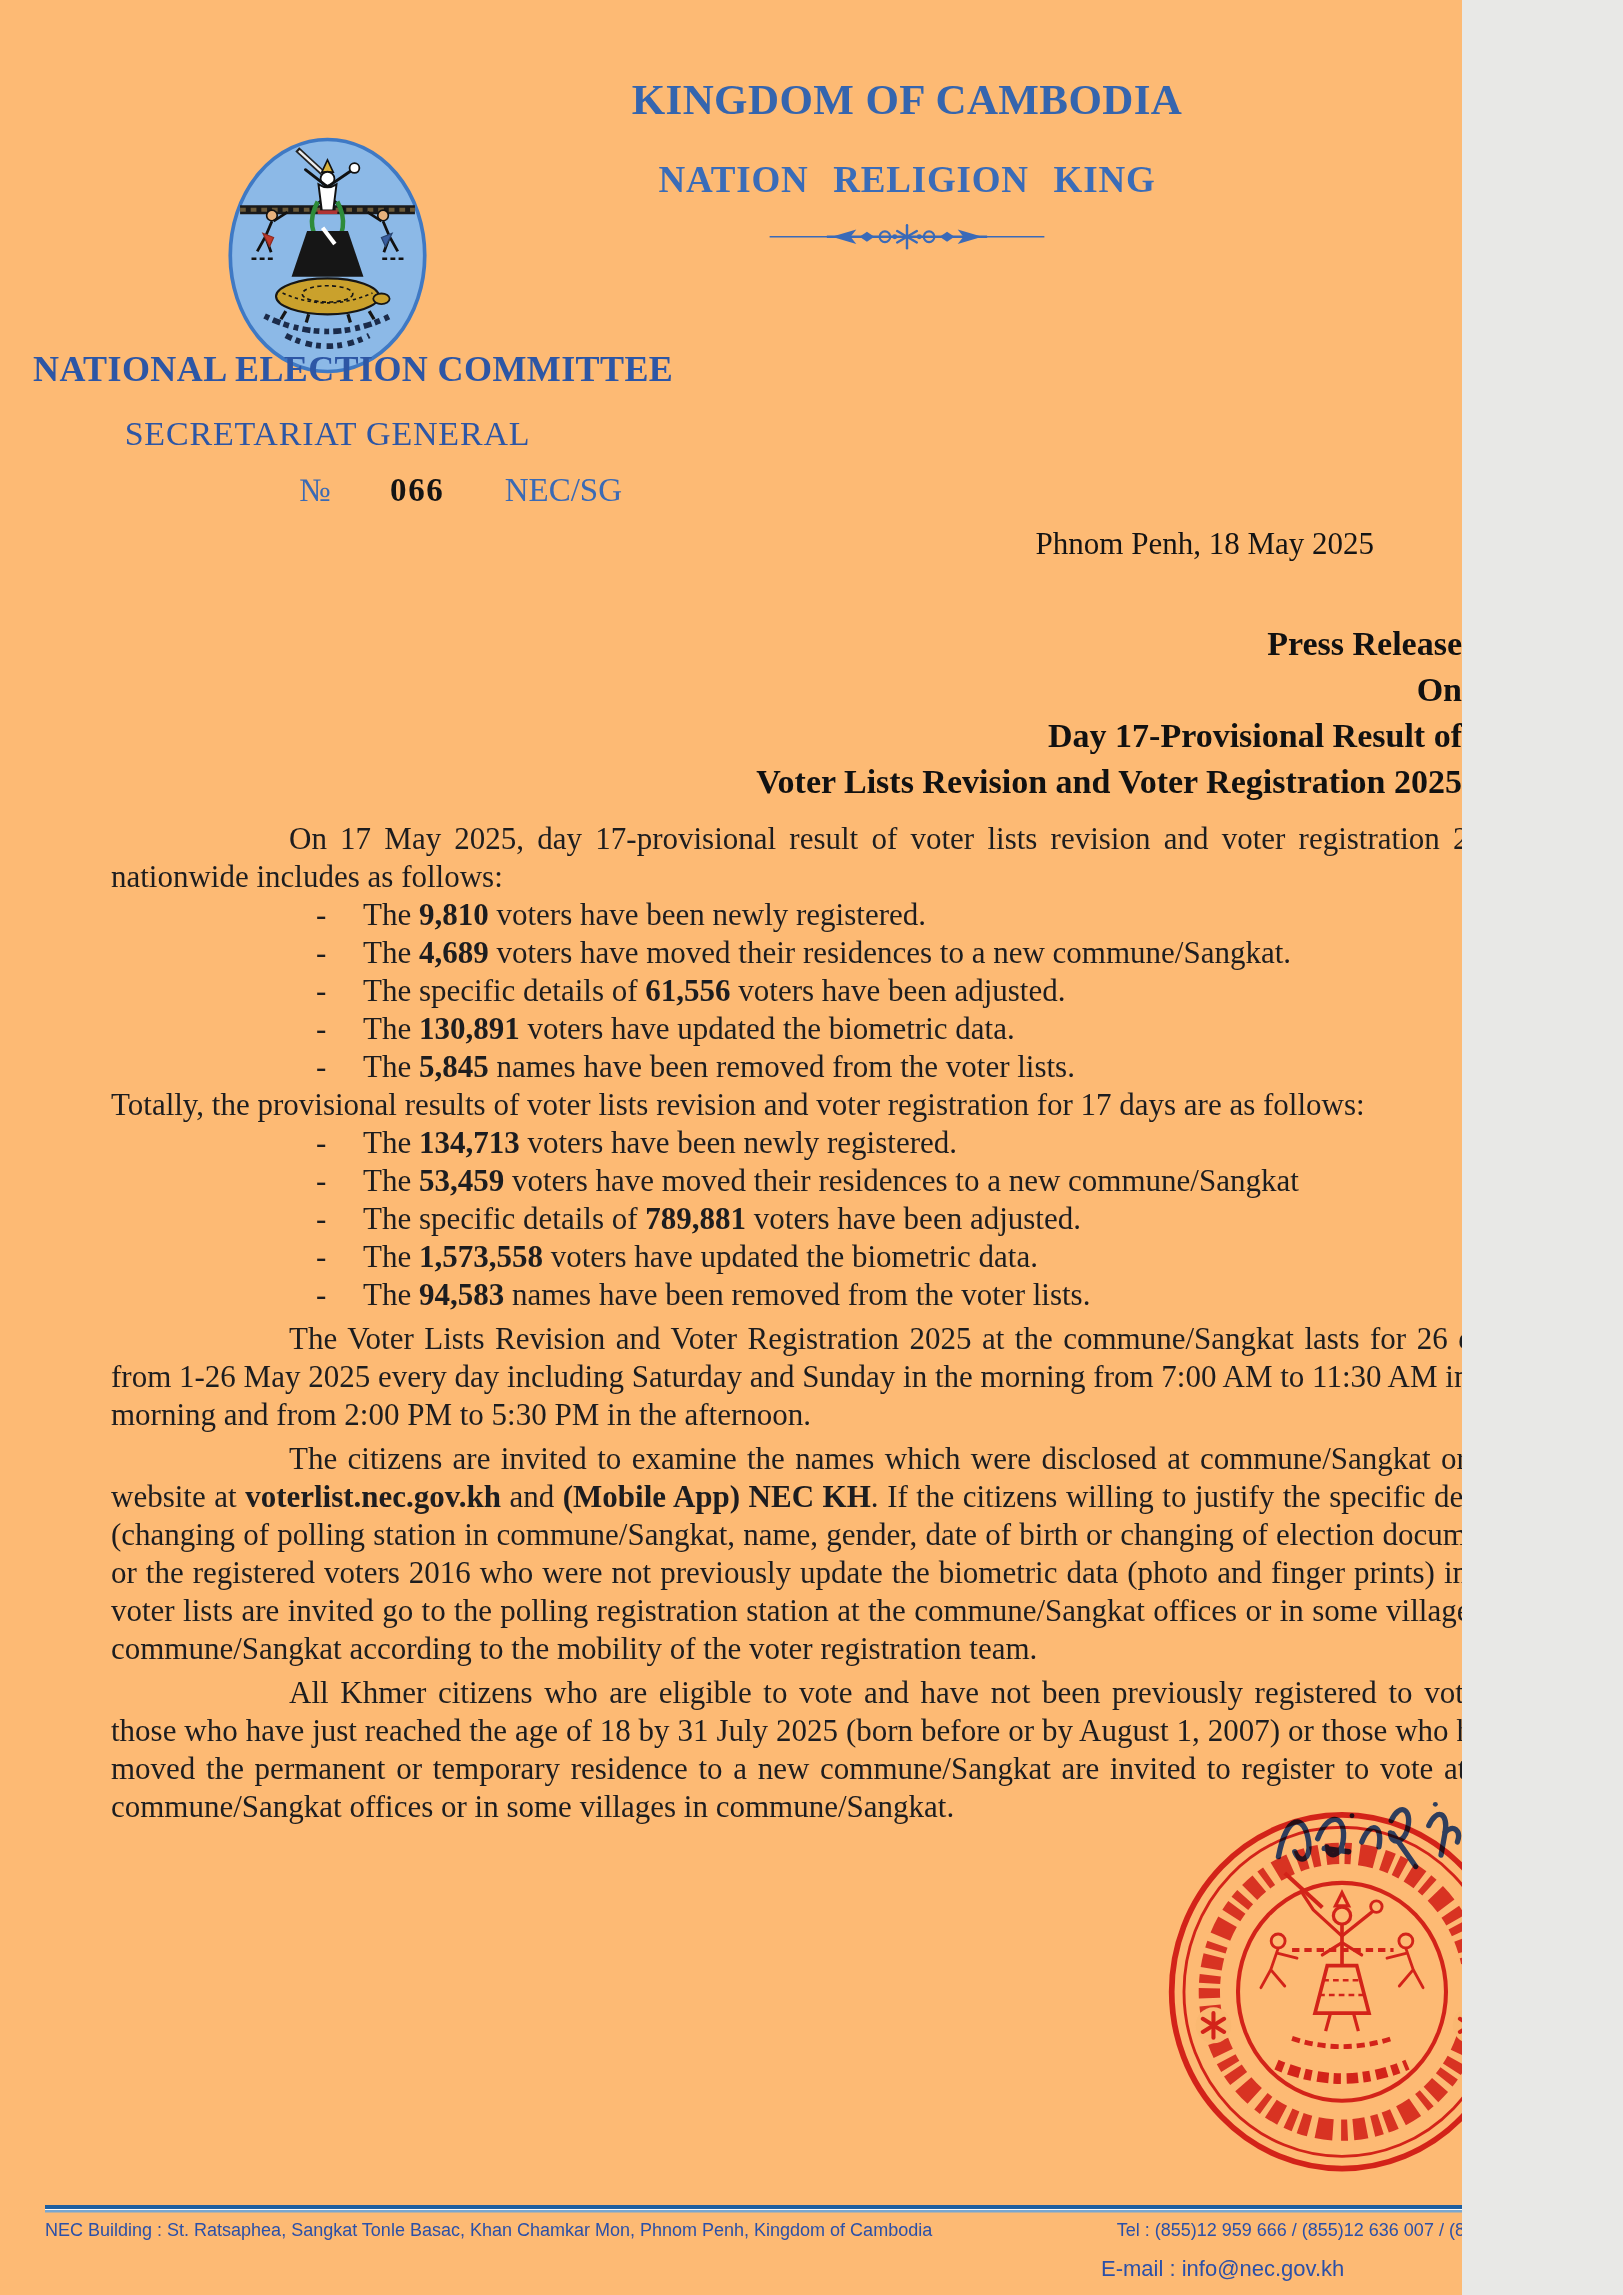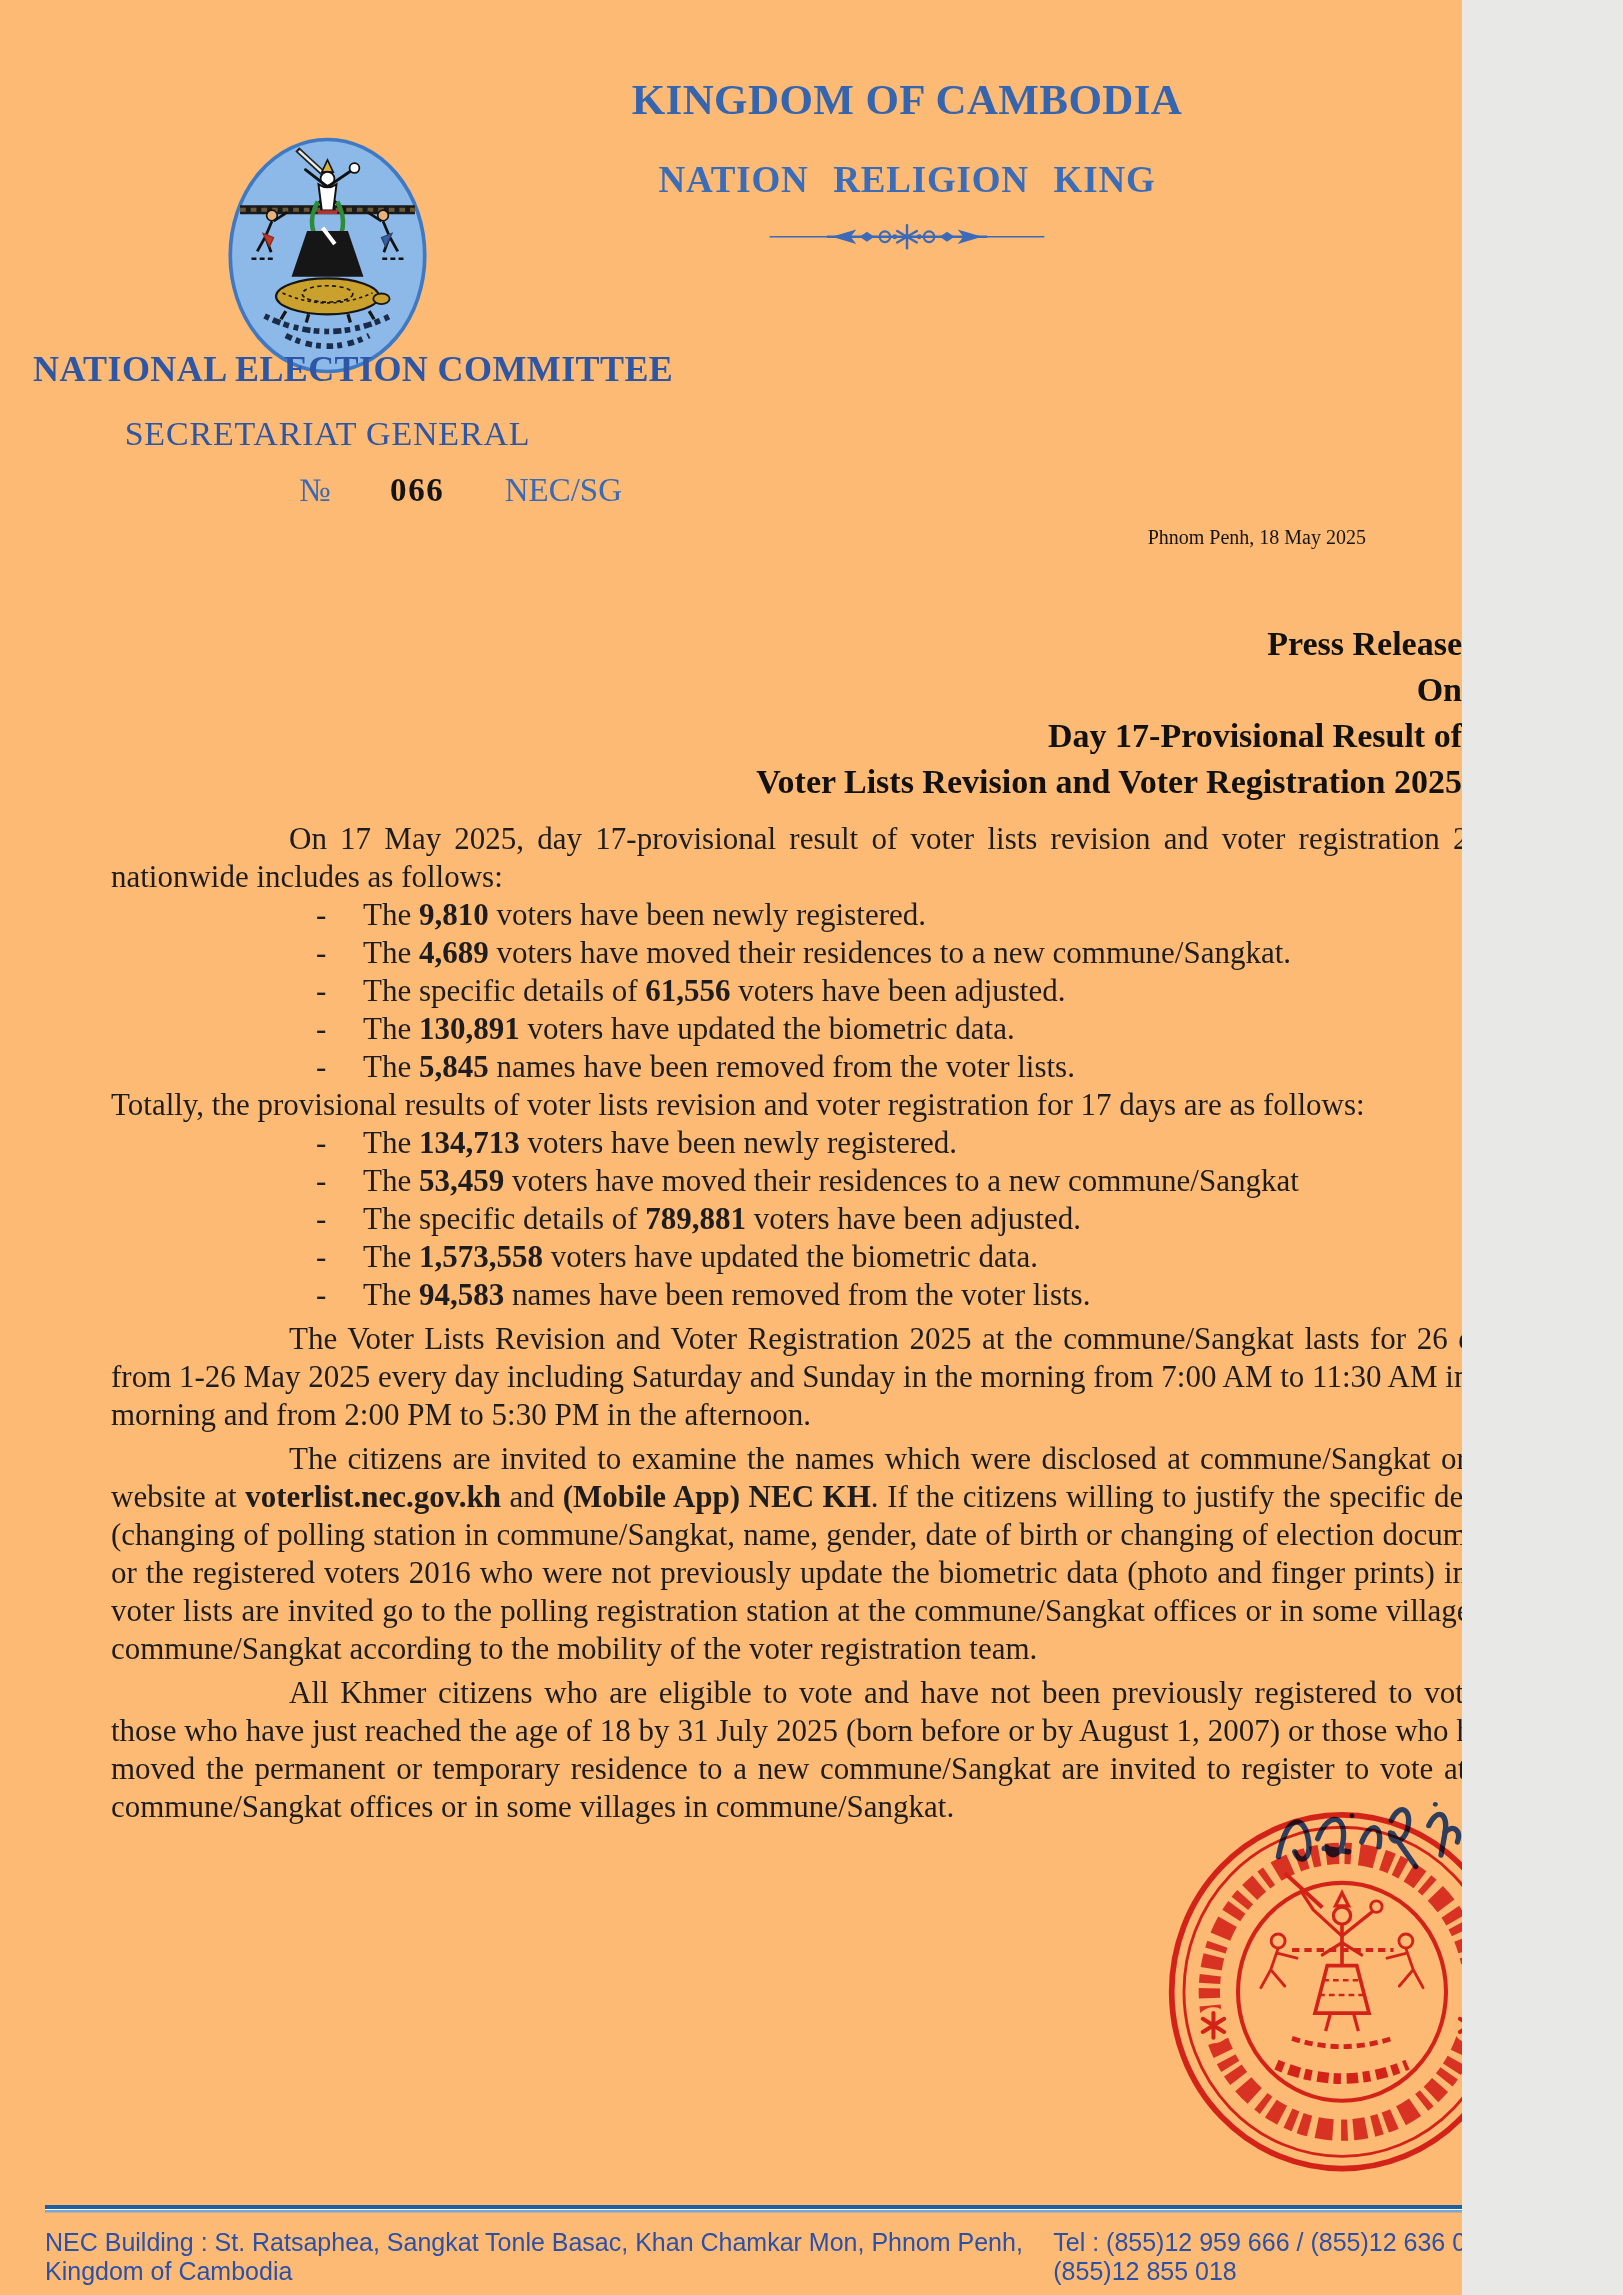--- a/index.html
+++ b/index.html
@@ -17,21 +17,21 @@
   .kingdom{font-size:43px;font-weight:bold;color:#3565ae;letter-spacing:0.4px;white-space:nowrap;}
   .motto{margin-top:34px;font-size:37px;font-weight:bold;color:#3a6cb8;word-spacing:14.7px;letter-spacing:0.8px;white-space:nowrap;}
   .ornament{margin-top:21px;}
   .committee-block{position:absolute;left:33px;top:348px;width:589px;text-align:center;color:#2d56a5;}
   .committee{font-size:36px;font-weight:bold;letter-spacing:0.4px;white-space:nowrap;}
   .secretariat{margin-top:24.6px;font-size:34px;font-weight:normal;letter-spacing:0.8px;}
   .docno{margin-top:19.6px;font-size:33px;color:#3a6ab5;text-align:right;}
   .docno .no-label{margin-left:-213px;}
   .docno .no-value{color:#141414;font-weight:bold;margin-left:51px;letter-spacing:1.6px;}
   .docno .no-suffix{margin-left:52px;}
-  .dateline{position:absolute;right:96px;top:526px;font-size:20px;color:#141414;}
+  .dateline{position:absolute;right:88px;top:526px;font-size:31px;color:#141414;}
   
   .title-block{
     position:absolute;left:0;top:621px;width:100%;box-sizing:border-box;
     padding-left:115px;text-align:right;
     font-size:34px;font-weight:bold;line-height:46px;color:#111;
   }
   
   .body{
     position:absolute;left:111px;top:820px;width:1404px;
     font-size:31px;line-height:38px;text-align:justify;
@@ -42,21 +42,21 @@
   .ulist{margin:0;}
   .li{position:relative;padding-left:252px;line-height:38px;}
   .li .dash{position:absolute;left:205px;top:0;}
   b{font-weight:bold;}
   
   .stamp{position:absolute;left:1161px;top:1801px;width:362px;height:375px;mix-blend-mode:multiply;opacity:.94;}
   .signature{position:absolute;left:1267px;top:1791px;width:219px;height:97px;mix-blend-mode:multiply;}
   
   .footer{position:absolute;left:45px;top:2205px;width:1536px;font-family:"Liberation Sans",sans-serif;color:#2b50a8;}
   .footer-line{height:4.1px;background:#1d5fa0;border-bottom:1.6px solid #fcfcf9;box-shadow:0 2.5px 0 #7aa7cf;}
-  .footer-row{display:flex;justify-content:space-between;margin-top:18px;font-size:25px;align-items:flex-end;}
+  .footer-row{display:flex;justify-content:space-between;margin-top:10px;font-size:18px;align-items:flex-end;}
   .footer-email{margin-top:14.7px;margin-left:1056px;font-size:22px;}
 </style>
 </head>
 <body>
 
 <div class="page">
 
   <div class="emblem">
     <svg width="201" height="239" viewBox="0 0 246 292">
       <ellipse cx="123" cy="146" rx="119" ry="142" fill="#8cb9e7" stroke="#3f79c4" stroke-width="4.5"></ellipse>

